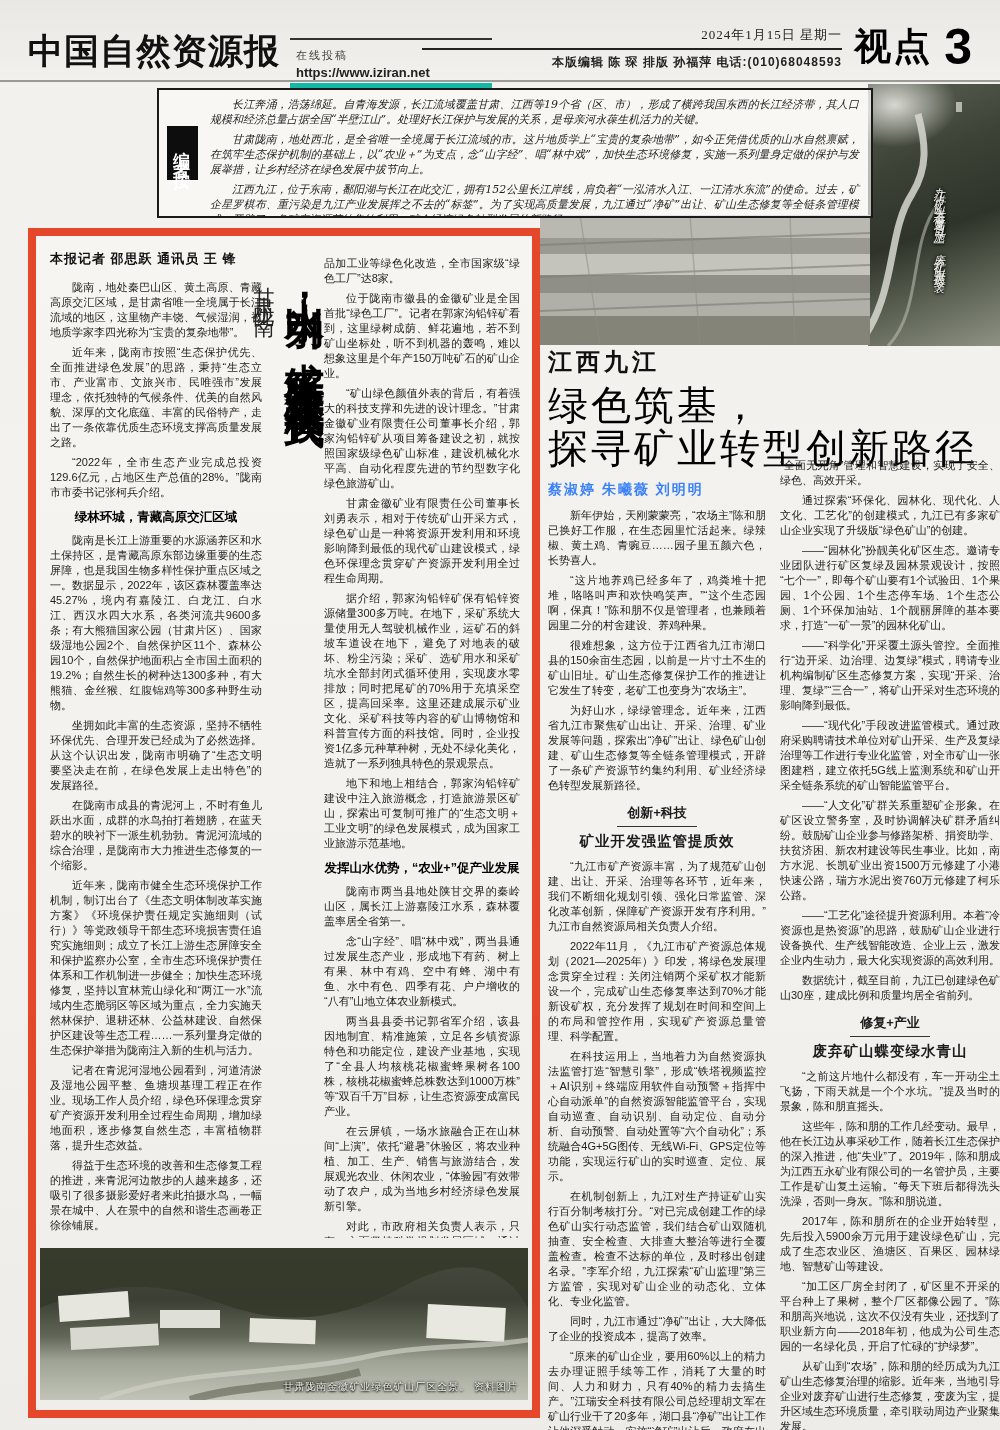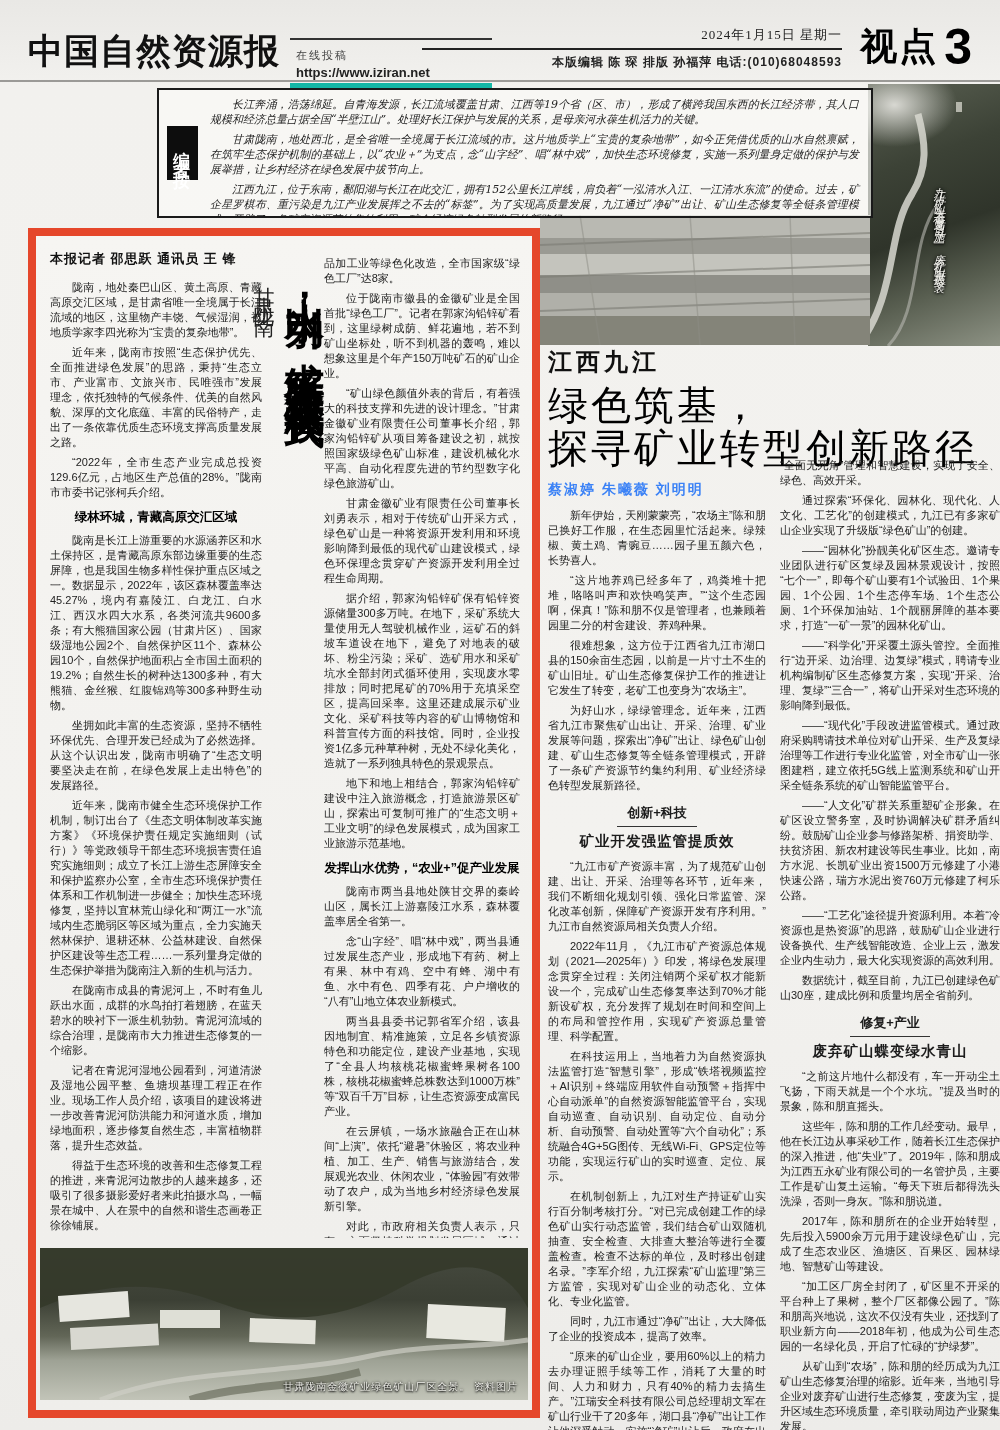--- a/index.html
+++ b/index.html
@@ -59,21 +59,21 @@
 <div class="abs" style="left:28px;top:20px;width:944px;height:58px;">
   <div class="abs masthead-title" style="left:0;top:8px;">中国自然资源报</div>
   <div class="abs submit-box" style="left:262px;top:18px;width:190px;">
     <div class="submit-label">在线投稿</div>
     <div class="submit-url">https://www.iziran.net</div>
   </div>
   <div class="abs" style="right:130px;top:6px;width:420px;">
     <div class="hdr-date">2024年1月15日 星期一</div>
     <div class="hdr-editors">本版编辑 陈 琛  排版 孙福萍  电话:(010)68048593</div>
   </div>
-  <div class="abs" style="right:0;top:2px;display:flex;align-items:flex-end;gap:6px;">
+  <div class="abs" style="right:0;top:2px;display:flex;align-items:flex-end;gap:12px;">
     <span class="hdr-section">视点</span>
     <span class="hdr-page">3</span>
   </div>
 </div>
 <div class="abs top-rule" style="left:0;top:80px;width:1000px;"></div>
 
 <div class="abs photo photo-mountain" style="left:868px;top:84px;width:132px;height:262px;">
   <svg width="132" height="262" viewBox="0 0 132 262">
     <path d="M-10,262 C30,210 18,150 44,110 C60,84 58,60 50,30" stroke="#d8d8d0" stroke-width="7" fill="none" opacity="0.85"></path>
     <path d="M20,262 C55,225 40,160 70,120" stroke="#b8b8b0" stroke-width="3" fill="none" opacity="0.6"></path>
@@ -104,23 +104,23 @@
 <div class="abs red-box" style="left:28px;top:228px;width:496px;height:1174px;">
   <div class="abs byline" style="left:14px;top:14px;width:230px;">本报记者 邵思跃  通讯员 王 锋</div>
 
   <div class="abs col" style="left:14px;top:44px;width:212px;height:958px;">
       <div class="blk p">陇南，地处秦巴山区、黄土高原、青藏高原交汇区域，是甘肃省唯一全境属于长江流域的地区，这里物产丰饶、气候湿润，被地质学家李四光称为“宝贵的复杂地带”。</div>
       <div class="blk p">近年来，陇南市按照“生态保护优先、全面推进绿色发展”的思路，秉持“生态立市、产业富市、文旅兴市、民唯强市”发展理念，依托独特的气候条件、优美的自然风貌、深厚的文化底蕴、丰富的民俗特产，走出了一条依靠优质生态环境支撑高质量发展之路。</div>
       <div class="blk p">“2022年，全市生态产业完成总投资129.6亿元，占地区生产总值的28%。”陇南市市委书记张柯兵介绍。</div>
       <div class="blk h">绿林环城，青藏高原交汇区域</div>
       <div class="blk p">陇南是长江上游重要的水源涵养区和水土保持区，是青藏高原东部边缘重要的生态屏障，也是我国生物多样性保护重点区域之一。数据显示，2022年，该区森林覆盖率达45.27%，境内有嘉陵江、白龙江、白水江、西汉水四大水系，各类河流共9600多条；有大熊猫国家公园（甘肃片区）、国家级湿地公园2个、自然保护区11个、森林公园10个，自然保护地面积占全市国土面积的19.2%；自然生长的树种达1300多种，有大熊猫、金丝猴、红腹锦鸡等300多种野生动物。</div>
       <div class="blk p">坐拥如此丰富的生态资源，坚持不牺牲环保优先、合理开发已经成为了必然选择。从这个认识出发，陇南市明确了“生态文明要坚决走在前，在绿色发展上走出特色”的发展路径。</div>
+      <div class="blk p">在陇南市成县的青泥河上，不时有鱼儿跃出水面，成群的水鸟拍打着翅膀，在蓝天碧水的映衬下一派生机勃勃。青泥河流域的综合治理，是陇南市大力推进生态修复的一个缩影。</div>
       <div class="blk p">近年来，陇南市健全生态环境保护工作机制，制订出台了《生态文明体制改革实施方案》《环境保护责任规定实施细则（试行）》等党政领导干部生态环境损害责任追究实施细则；成立了长江上游生态屏障安全和保护监察办公室，全市生态环境保护责任体系和工作机制进一步健全；加快生态环境修复，坚持以宜林荒山绿化和“两江一水”流域内生态脆弱区等区域为重点，全力实施天然林保护、退耕还林、公益林建设、自然保护区建设等生态工程……一系列量身定做的生态保护举措为陇南注入新的生机与活力。</div>
-      <div class="blk p">在陇南市成县的青泥河上，不时有鱼儿跃出水面，成群的水鸟拍打着翅膀，在蓝天碧水的映衬下一派生机勃勃。青泥河流域的综合治理，是陇南市大力推进生态修复的一个缩影。</div>
-      <div class="blk p">记者在青泥河湿地公园看到，河道清淤及湿地公园平整、鱼塘坝基理工程正在作业。现场工作人员介绍，该项目的建设将进一步改善青泥河防洪能力和河道水质，增加绿地面积，逐步修复自然生态，丰富植物群落，提升生态效益。</div>
+      <div class="blk p">记者在青泥河湿地公园看到，河道清淤及湿地公园平整、鱼塘坝基理工程正在作业。现场工作人员介绍，绿色环保理念贯穿矿产资源开发利用全过程生命周期，增加绿地面积，逐步修复自然生态，丰富植物群落，提升生态效益。</div>
       <div class="blk p">得益于生态环境的改善和生态修复工程的推进，来青泥河边散步的人越来越多，还吸引了很多摄影爱好者来此拍摄水鸟，一幅景在城中、人在景中的自然和谐生态画卷正徐徐铺展。</div>
     </div>
 
   <div class="abs" style="left:214px;top:30px;width:86px;height:930px;display:flex;justify-content:flex-start;">
     <div class="vhead-kicker" style="margin-top:4px;">甘肃陇南</div>
     <div class="vhead-main" style="margin-left:4px;">山水为引，求解生态产业成长模式</div>
   </div>
 
   <div class="abs col" style="left:288px;top:20px;width:196px;height:982px;">
       <div class="blk frag">品加工业等绿色化改造，全市国家级“绿色工厂”达8家。</div>

